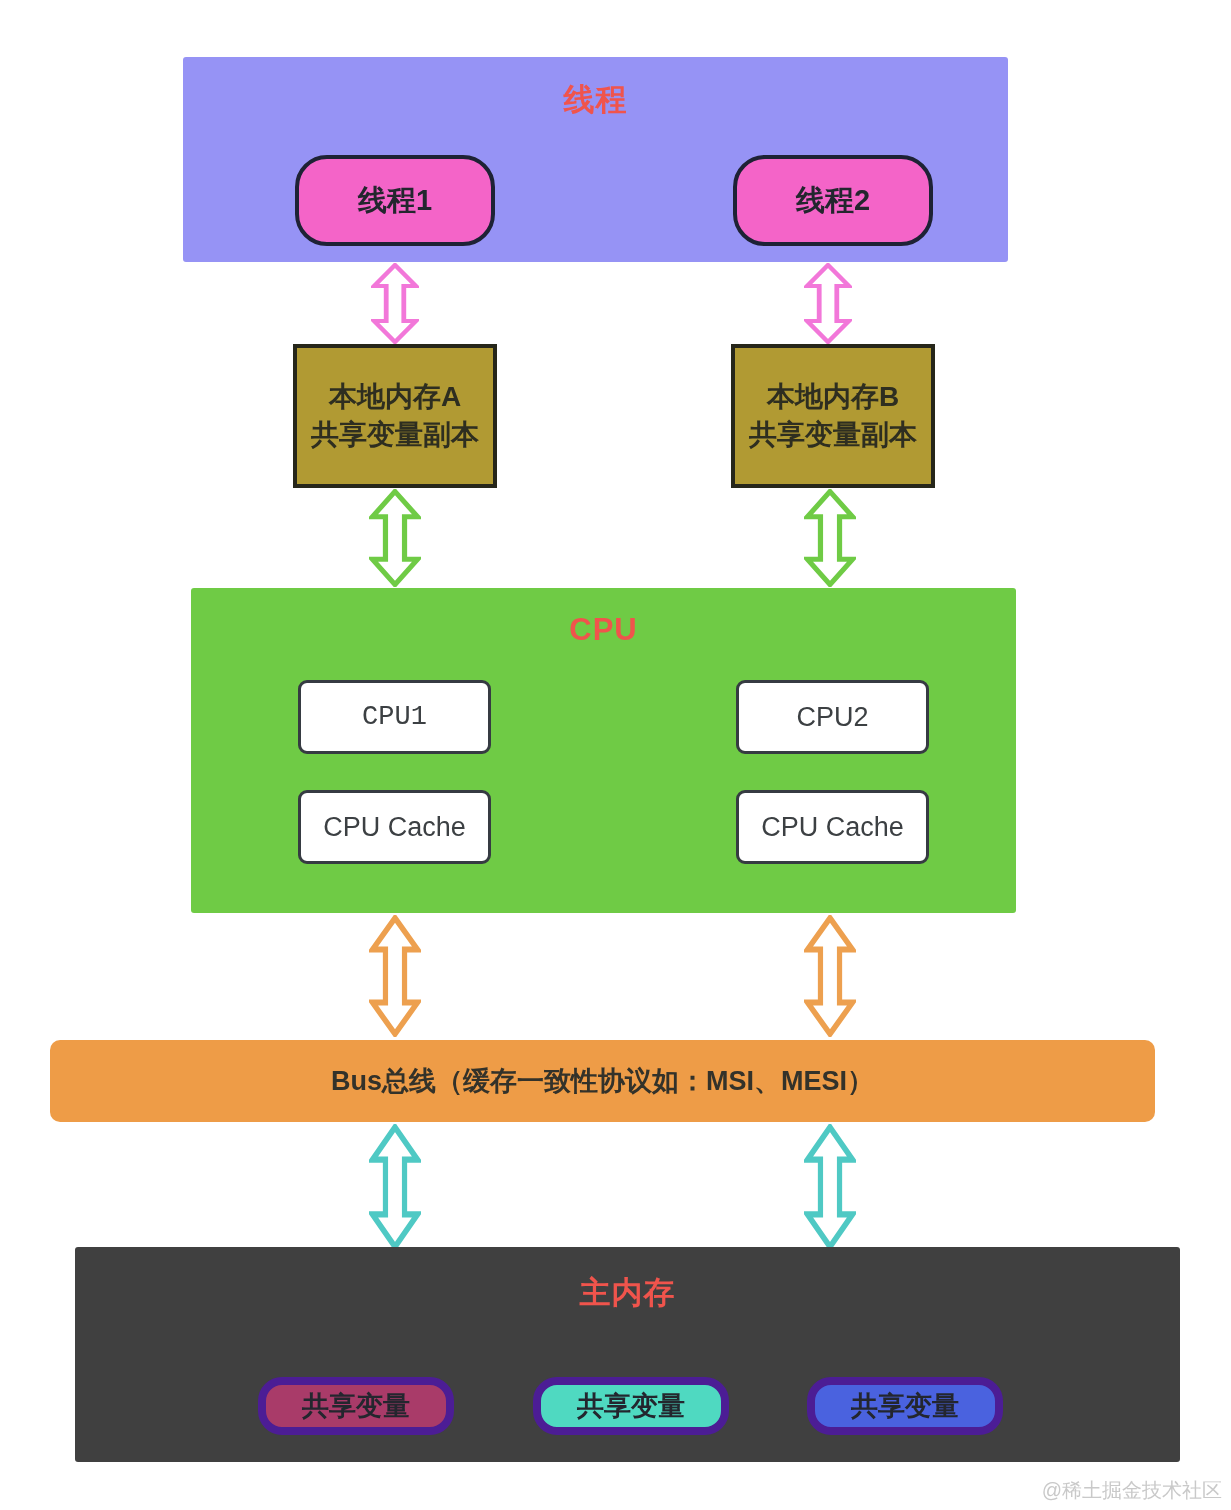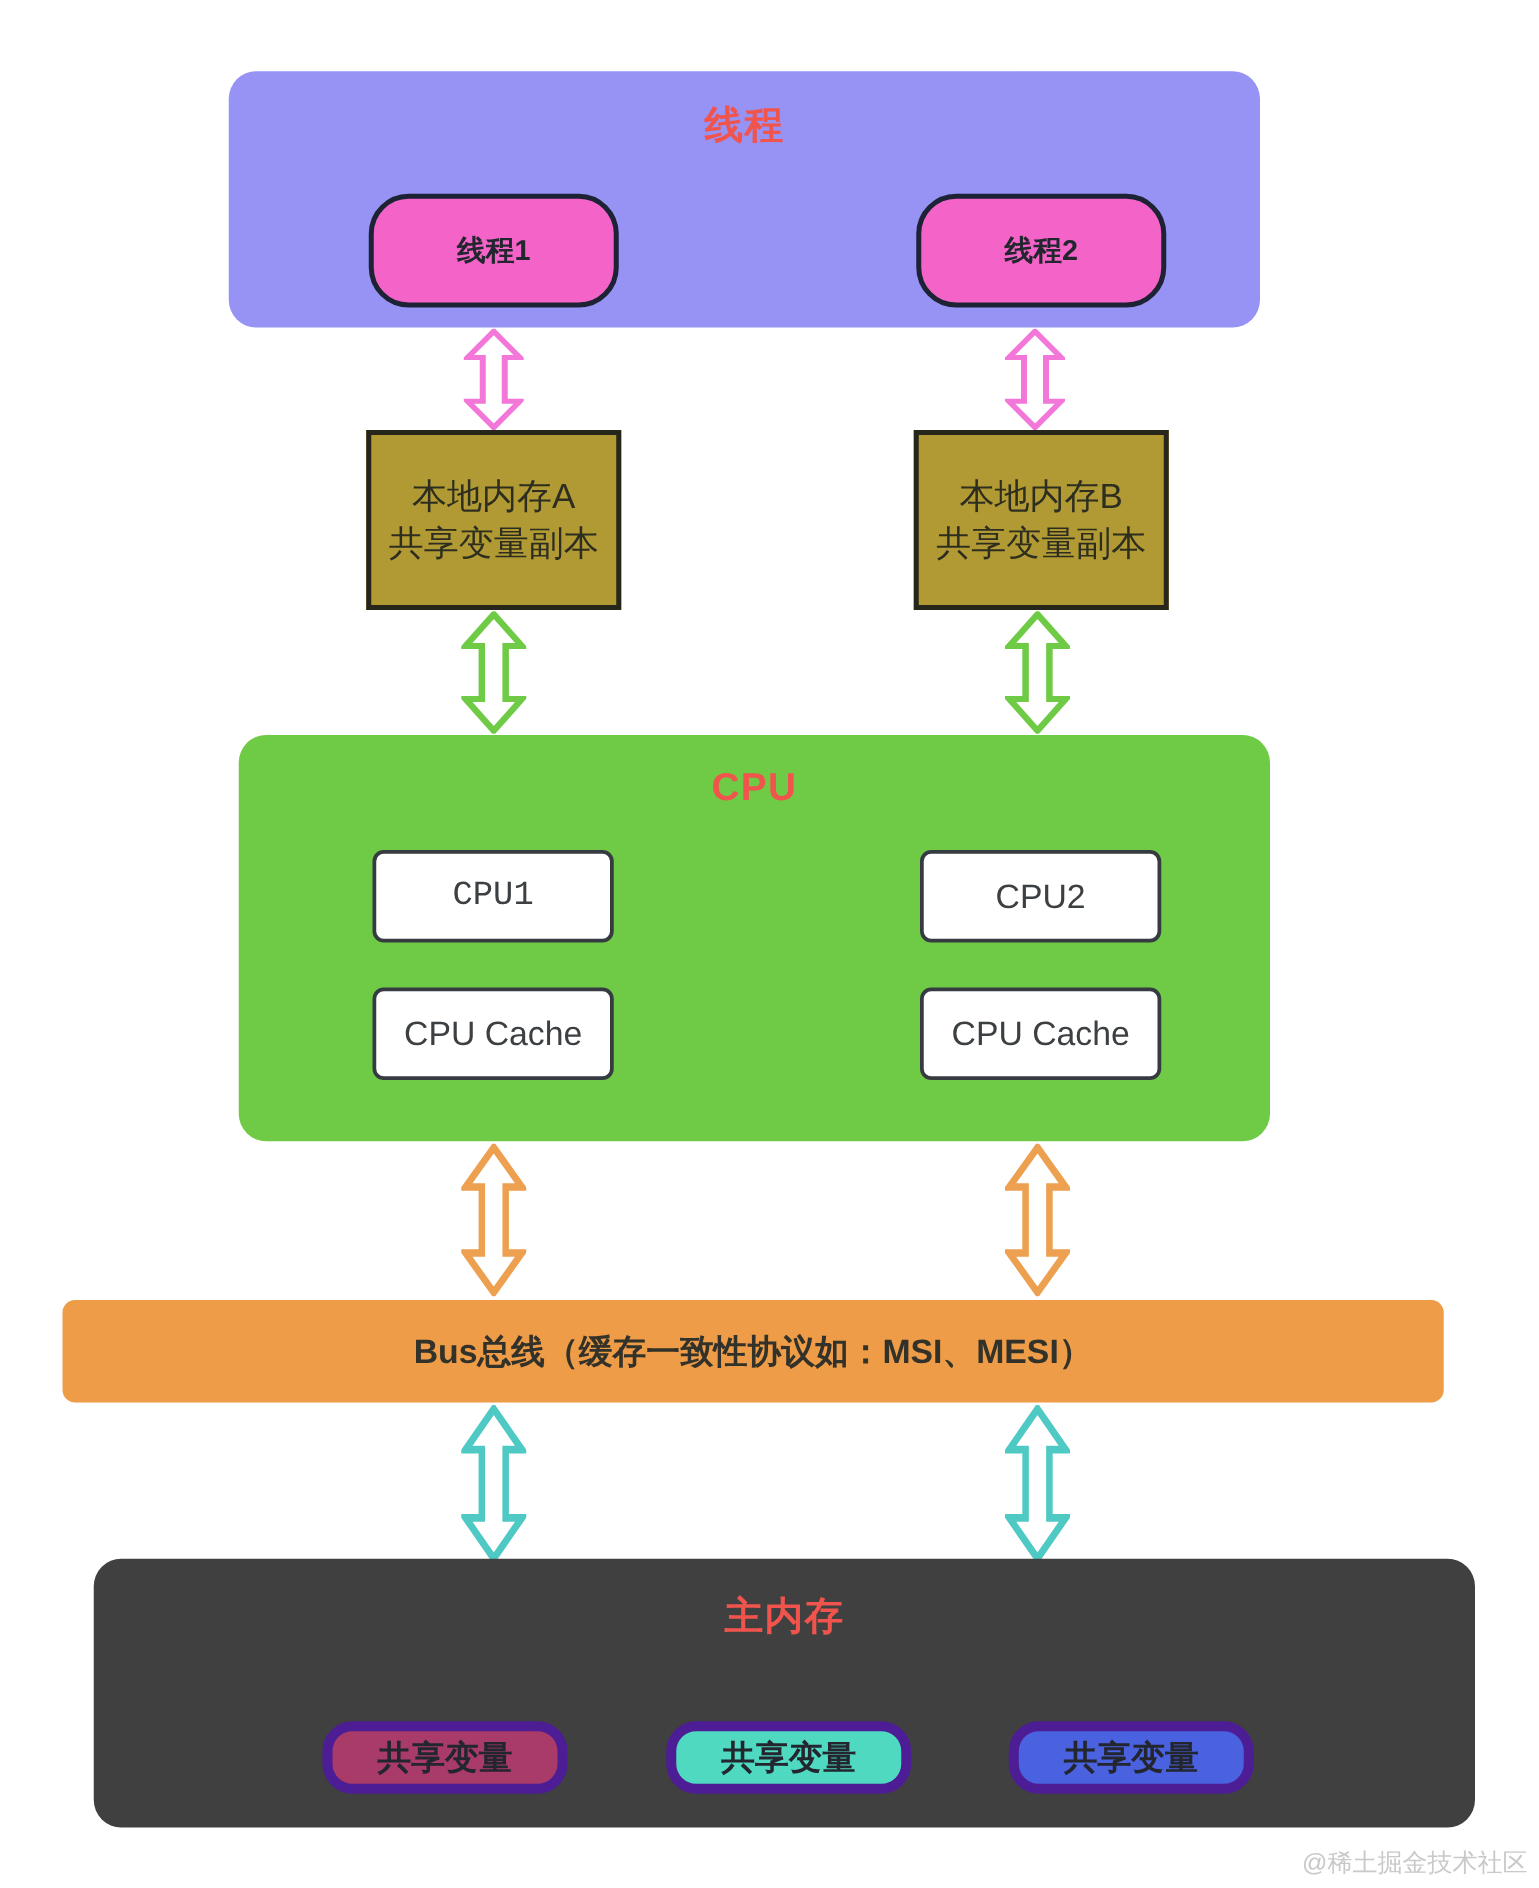--- a/index.html
+++ b/index.html
@@ -5,48 +5,48 @@
   html,body{margin:0;padding:0;background:#ffffff;}
   .canvas{
     position:relative;
     width:1231px;height:1510px;
     background:#ffffff;
     font-family:"Liberation Sans","DejaVu Sans",sans-serif;
     overflow:hidden;
   }
   .abs{position:absolute;box-sizing:border-box;}
   .section{
-    border-radius:22px;
+    border-radius:3px;
     padding-left:47px;
   }
   .section-title{
     position:absolute;left:0;right:0;
     text-align:center;
     font-weight:bold;
     font-size:31px;
     letter-spacing:1px;
   }
   .pill{
     position:absolute;box-sizing:border-box;
     display:flex;align-items:center;justify-content:center;
     border:4px solid #1e2235;
     font-weight:bold;
     color:#23262e;
   }
   .thread-pill{
     width:200px;height:91px;
     border-radius:32px;
-    font-size:23px;
+    font-size:29px;
   }
   .mem-box{
     position:absolute;box-sizing:border-box;
     width:204px;height:144px;
     border:4px solid #26261a;
     display:flex;flex-direction:column;align-items:center;justify-content:center;
-    font-weight:normal;font-size:28px;line-height:1.35;
+    font-weight:bold;font-size:28px;line-height:1.35;
     color:#2e2e20;
     text-align:center;
   }
   .cpu-box{
     position:absolute;box-sizing:border-box;
     width:193px;height:74px;
     background:#ffffff;
     border:3px solid #363b42;
     border-radius:9px;
     display:flex;align-items:center;justify-content:center;

